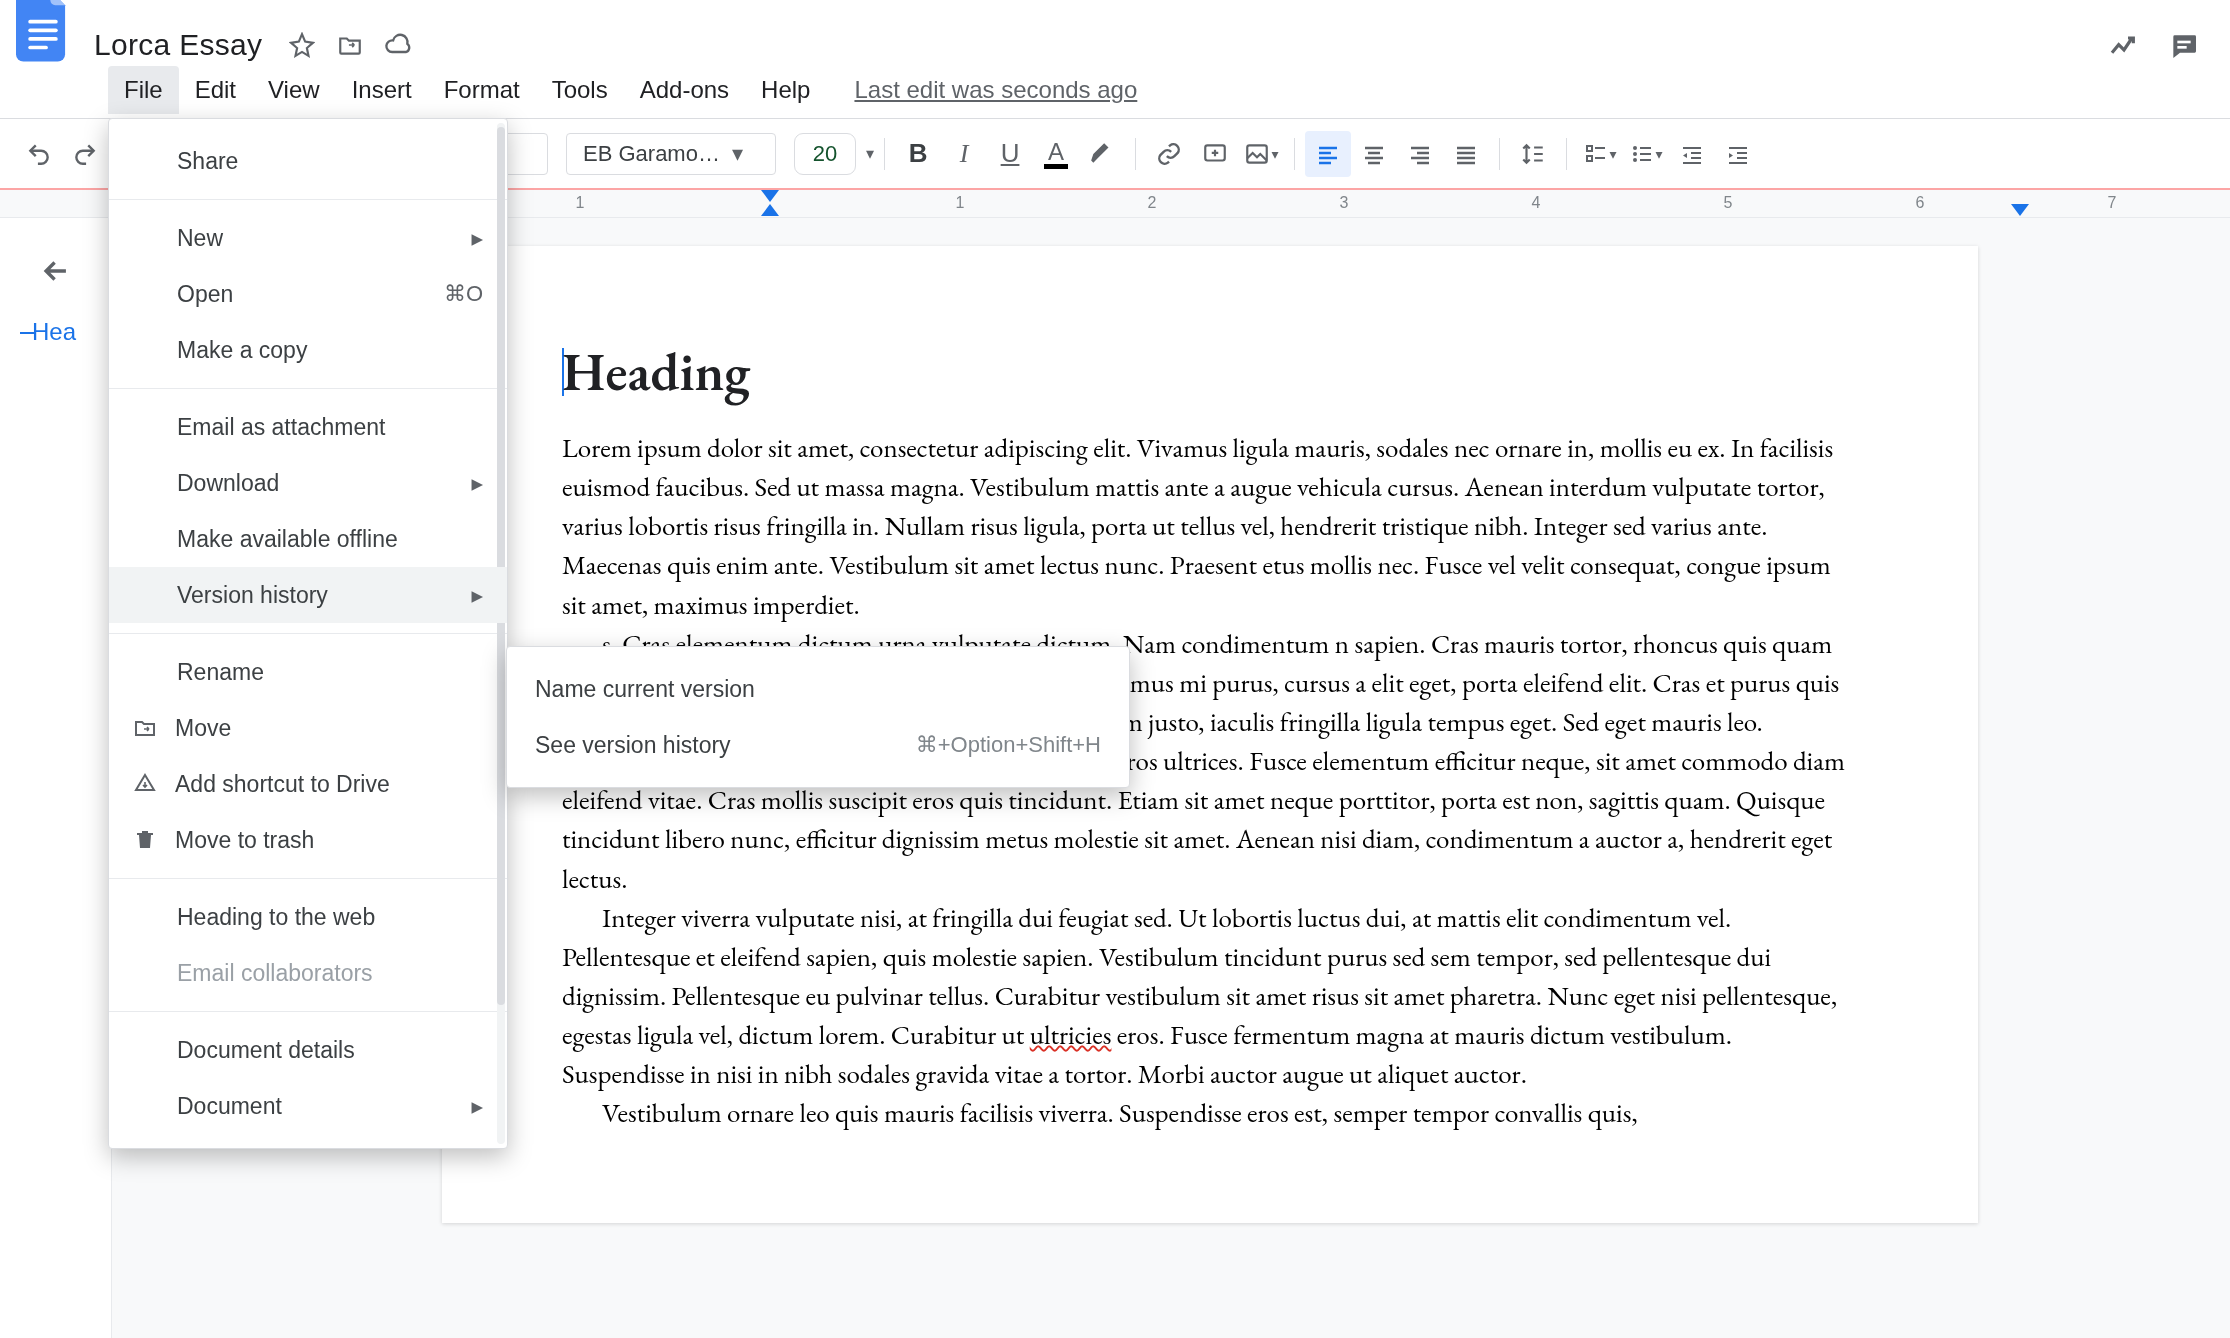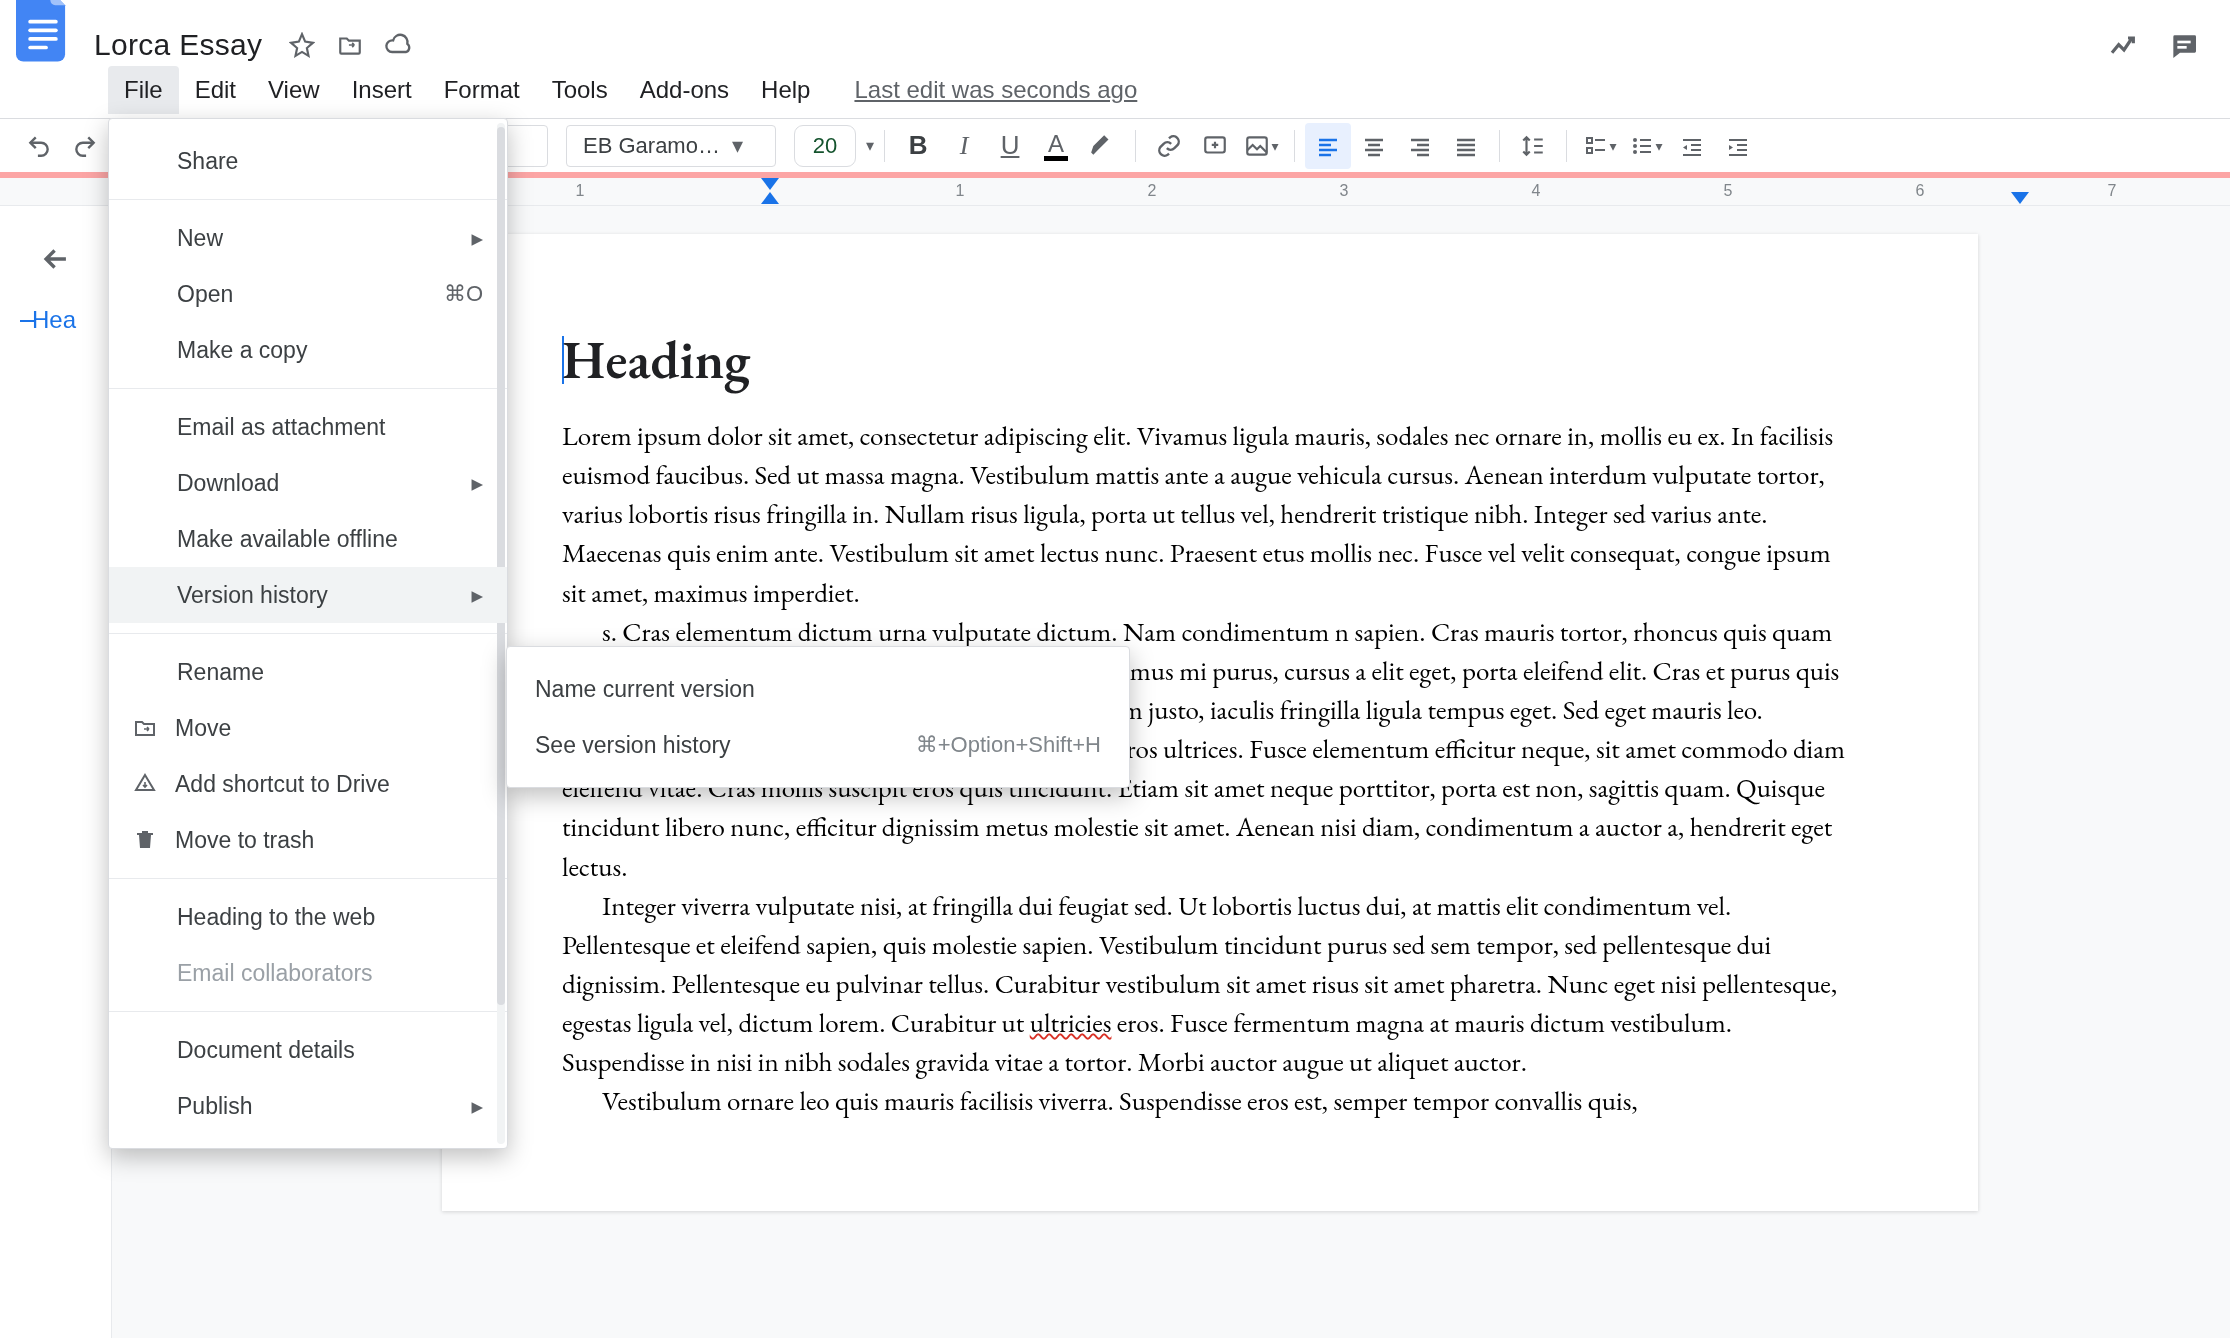--- a/index.html
+++ b/index.html
@@ -8,21 +8,21 @@
 .doc-logo { width: 54px; height: 72px; margin-right: 18px; display:flex; align-items:center; justify-content:center; }
 .doc-logo svg { width: 54px; height: 72px; }
 .doc-title { font-size: 30px; color:#202124; letter-spacing: .3px; padding: 0 6px; }
 .title-icons { display:flex; align-items:center; gap: 16px; margin-left: 18px; }
 .title-icons span, .right-icons span { width: 32px; height: 32px; display:inline-flex; align-items:center; justify-content:center; color:#5f6368; }
 .right-icons { margin-left:auto; display:flex; gap: 28px; align-items:center; padding-right: 6px; }
 .menubar { display:flex; align-items:center; padding-left: 108px; height: 56px; font-size: 24px; color:#202124; }
 .menubar .menu-item { padding: 10px 16px 10px; cursor:pointer; }
 .menubar .menu-item.active { background:#e8eaed; border-radius:4px 4px 0 0; }
 .last-edit { margin-left: 28px; color:#5f6368; text-decoration: underline; font-size: 24px; }
-.toolbar { height: 60px; border-top:1px solid #dadce0; border-bottom:6px solid #fca5a5; display:flex; align-items:center; padding: 11px 16px; gap: 0; }
+.toolbar { height: 72px; border-top:1px solid #dadce0; border-bottom:2px solid #fca5a5; display:flex; align-items:center; padding: 11px 16px; gap: 0; }
 .tbtn { width:46px; height:46px; display:inline-flex; align-items:center; justify-content:center; color:#5f6368; border-radius:4px; }
 .tbtn.active { background:#e8f0fe; color:#1a73e8; }
 .tsep { width:1px; height:32px; background:#dadce0; margin:0 10px; }
 .sel { height:42px; border:1px solid #dadce0; border-radius:4px; display:flex; align-items:center; padding: 0 10px 0 16px; font-size:22px; color:#3c4043; gap:12px; }
 .sel .caret { color:#5f6368; }
 .fontsize-box { width:62px; height:42px; border:1px solid #dadce0; border-radius:9px; display:flex; align-items:center; justify-content:center; font-size:22px; color:#14532d; }
 .ruler { height: 28px; background:#f8f9fa; border-bottom:1px solid #e8eaed; position:relative; font-size:16px; color:#80868b; }
 .ruler .num { position:absolute; top:4px; transform:translateX(-50%); }
 .ruler .marker { position:absolute; top:14px; width:0; height:0; border-left:9px solid transparent; border-right:9px solid transparent; border-top:12px solid #1a73e8; transform:translateX(-50%); }
 .ruler .marker.down { border-top:none; border-bottom:12px solid #1a73e8; }
@@ -365,21 +365,21 @@
       <span class="spacer"></span>
       <span>Email collaborators</span>
     </div>
   <div class="dd-div"></div>
   <div class="dd-item">
       <span class="spacer"></span>
       <span>Document details</span>
     </div>
   <div class="dd-item">
       <span class="spacer"></span>
-      <span>Publish</span>
+      <span>Document</span>
       <span class="chev">▸</span>
     </div>
 </div>
 
 <div class="submenu">
   <div class="sm-item">
       <span>Name current version</span>
     </div>
   <div class="sm-item">
       <span>See version history</span>

